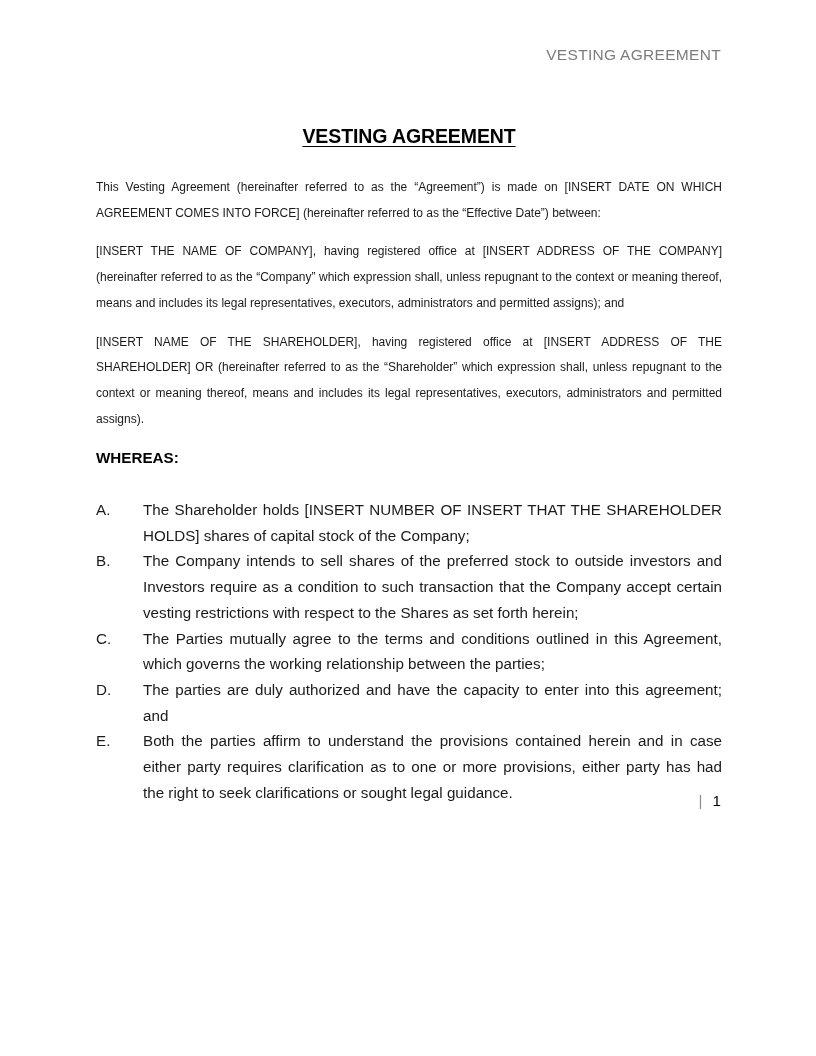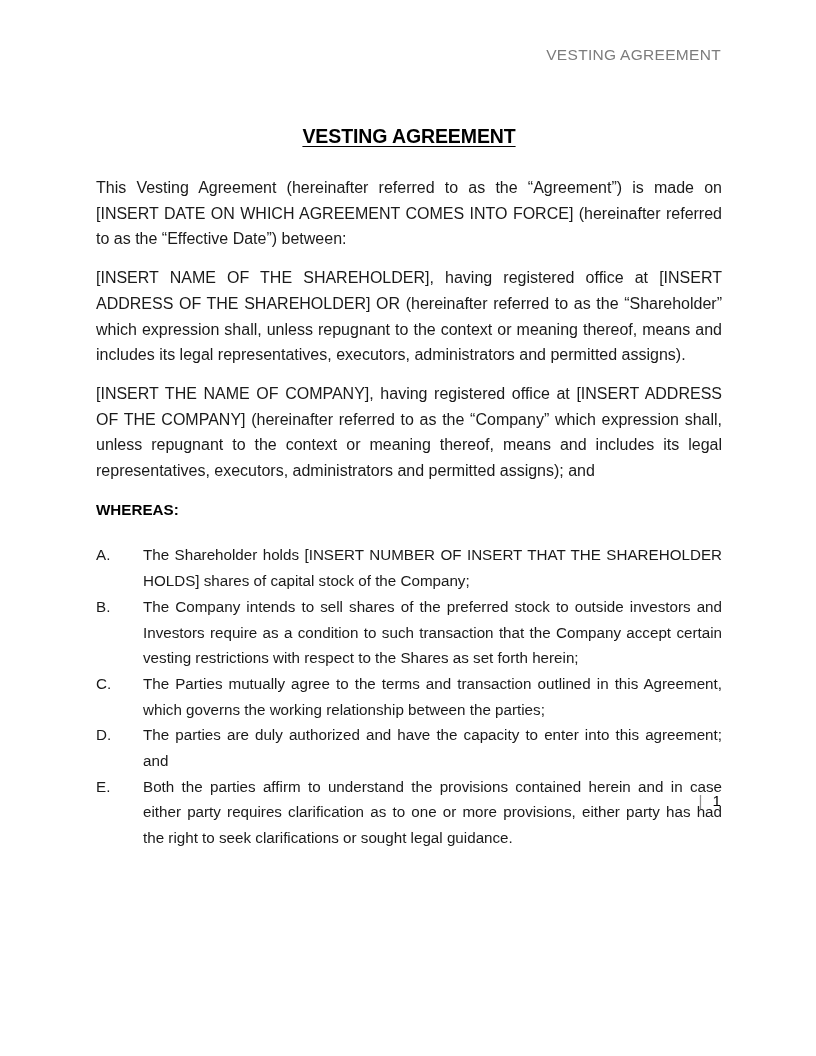--- a/index.html
+++ b/index.html
@@ -46,30 +46,30 @@
     letter-spacing: -0.1px;
     margin: 0 0 27px 0;
     line-height: 24px;
   }
   .doc-title span.u {
     text-decoration: underline;
     text-underline-offset: 3px;
   }
   p.para {
     margin: 0 0 13px 0;
-    font-size: 16px;
+    font-size: 12px;
     line-height: 25.7px;
     text-align: justify;
     text-justify: inter-word;
     color: #1a1a1a;
     hyphens: none;
   }
   p.para:last-child { margin-bottom: 0; }
   p.heading-bold {
-    margin: 8px 0 20px 0;
+    margin: 8px 0 26px 0;
     font-size: 15.2px;
     line-height: 25.7px;
     font-weight: bold;
     color: #000;
   }
   
   ol.alpha-list {
     list-style: none;
     margin: 0;
     padding: 0;
@@ -121,37 +121,37 @@
     <span>VESTING AGREEMENT</span>
   </div>
 
   <div class="doc-body">
 
     <div class="doc-title">
       <span class="u">VESTING AGREEMENT</span>
     </div>
 
     <p class="para">This Vesting Agreement (hereinafter referred to as the “Agreement”) is made on [INSERT DATE ON WHICH AGREEMENT COMES INTO FORCE] (hereinafter referred to as the “Effective Date”) between:</p>
+    <p class="para"> [INSERT THE NAME OF COMPANY], having registered office at [INSERT ADDRESS OF THE COMPANY] (hereinafter referred to as the “Company” which expression shall, unless repugnant to the context or meaning thereof, means and includes its legal representatives, executors, administrators and permitted assigns); and</p>
     <p class="para">[INSERT NAME OF THE SHAREHOLDER], having registered office at [INSERT ADDRESS OF THE SHAREHOLDER] OR (hereinafter referred to as the “Shareholder” which expression shall, unless repugnant to the context or meaning thereof, means and includes its legal representatives, executors, administrators and permitted assigns).</p>
-    <p class="para"> [INSERT THE NAME OF COMPANY], having registered office at [INSERT ADDRESS OF THE COMPANY] (hereinafter referred to as the “Company” which expression shall, unless repugnant to the context or meaning thereof, means and includes its legal representatives, executors, administrators and permitted assigns); and</p>
 
     <p class="heading-bold">WHEREAS:</p>
 
     <ol class="alpha-list">
       <li>
         <span class="marker">A.</span>
         <span>The Shareholder holds [INSERT NUMBER OF INSERT THAT THE SHAREHOLDER HOLDS] shares of capital stock of the Company;</span>
       </li>
       <li>
         <span class="marker">B.</span>
         <span>The Company intends to sell shares of the preferred stock to outside investors and Investors require as a condition to such transaction that the Company accept certain vesting restrictions with respect to the Shares as set forth herein;</span>
       </li>
       <li>
         <span class="marker">C.</span>
-        <span>The Parties mutually agree to the terms and transaction outlined in this Agreement, which governs the working relationship between the parties;</span>
+        <span>The Parties mutually agree to the terms and conditions outlined in this Agreement, which governs the working relationship between the parties;</span>
       </li>
       <li>
         <span class="marker">D.</span>
         <span>The parties are duly authorized and have the capacity to enter into this agreement; and</span>
       </li>
       <li>
         <span class="marker">E.</span>
         <span>Both the parties affirm to understand the provisions contained herein and in case either party requires clarification as to one or more provisions, either party has had the right to seek clarifications or sought legal guidance.</span>
       </li>
     </ol>

